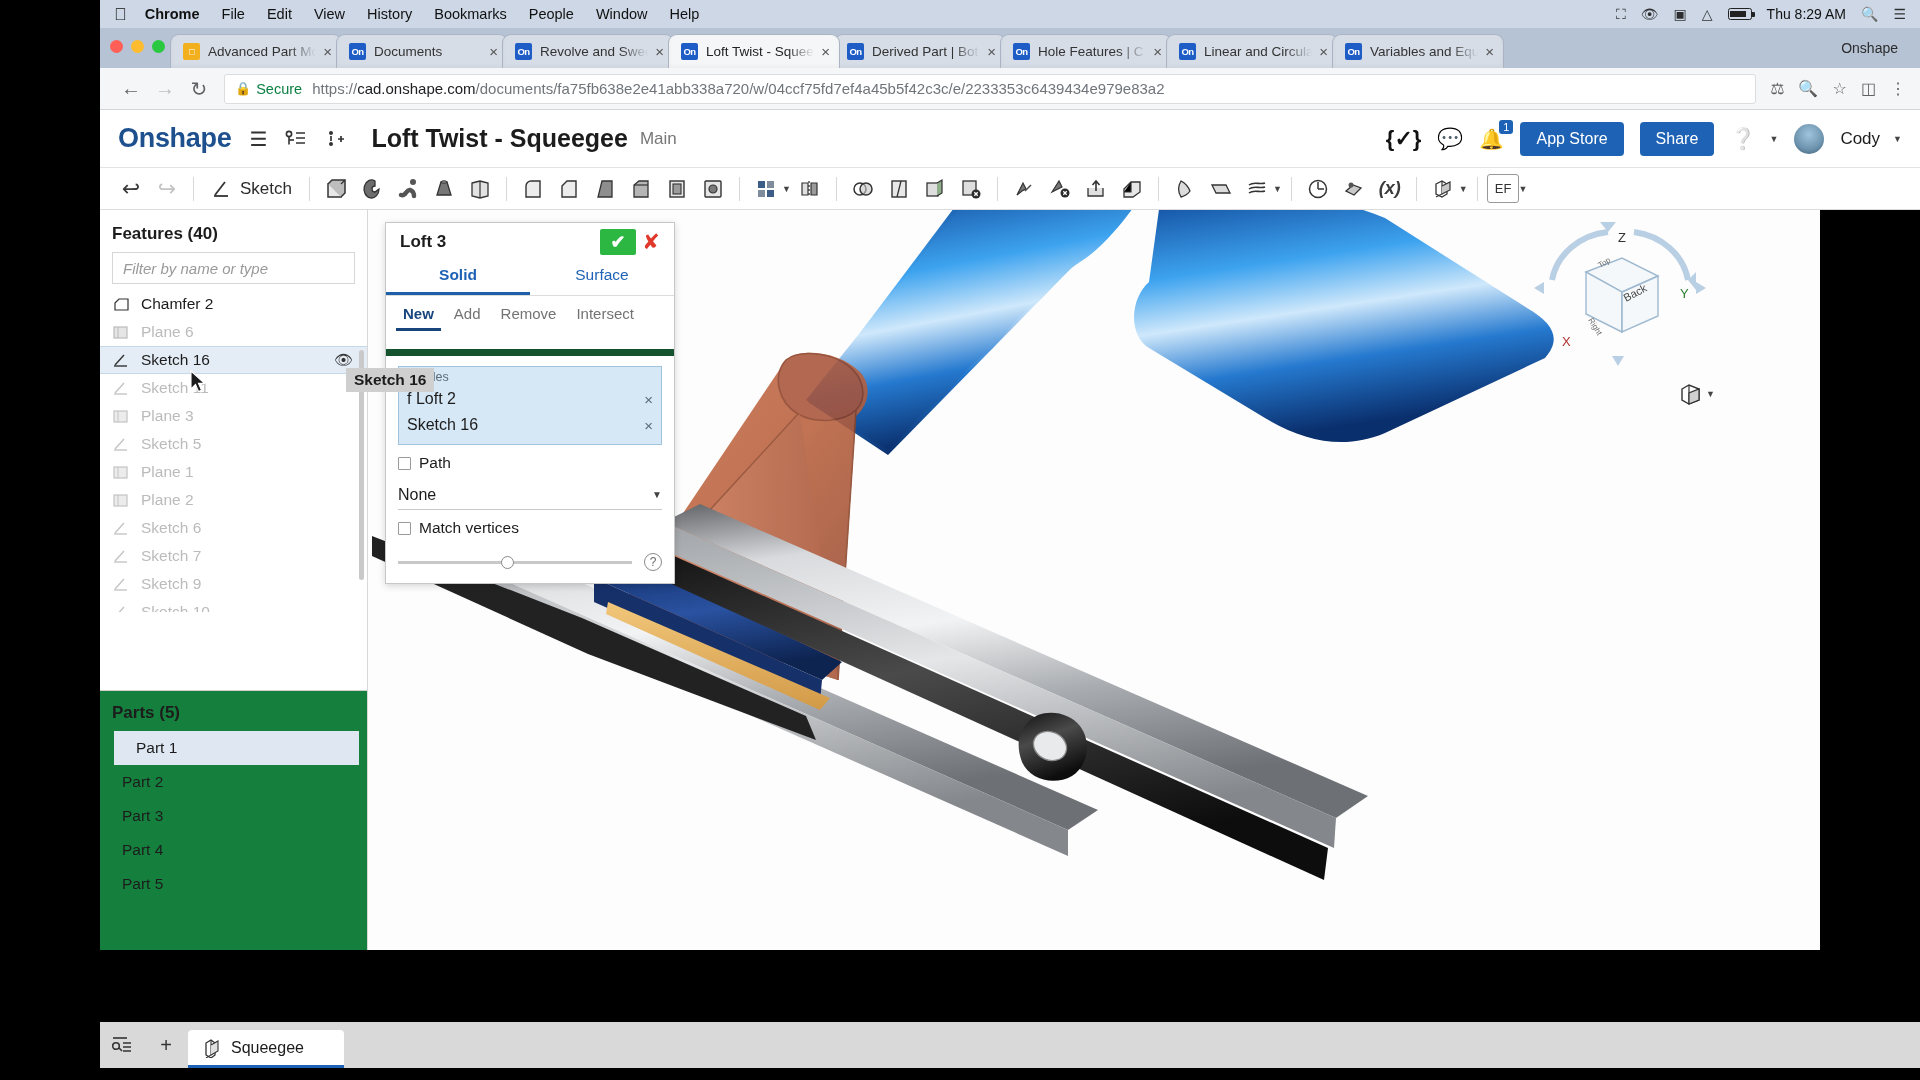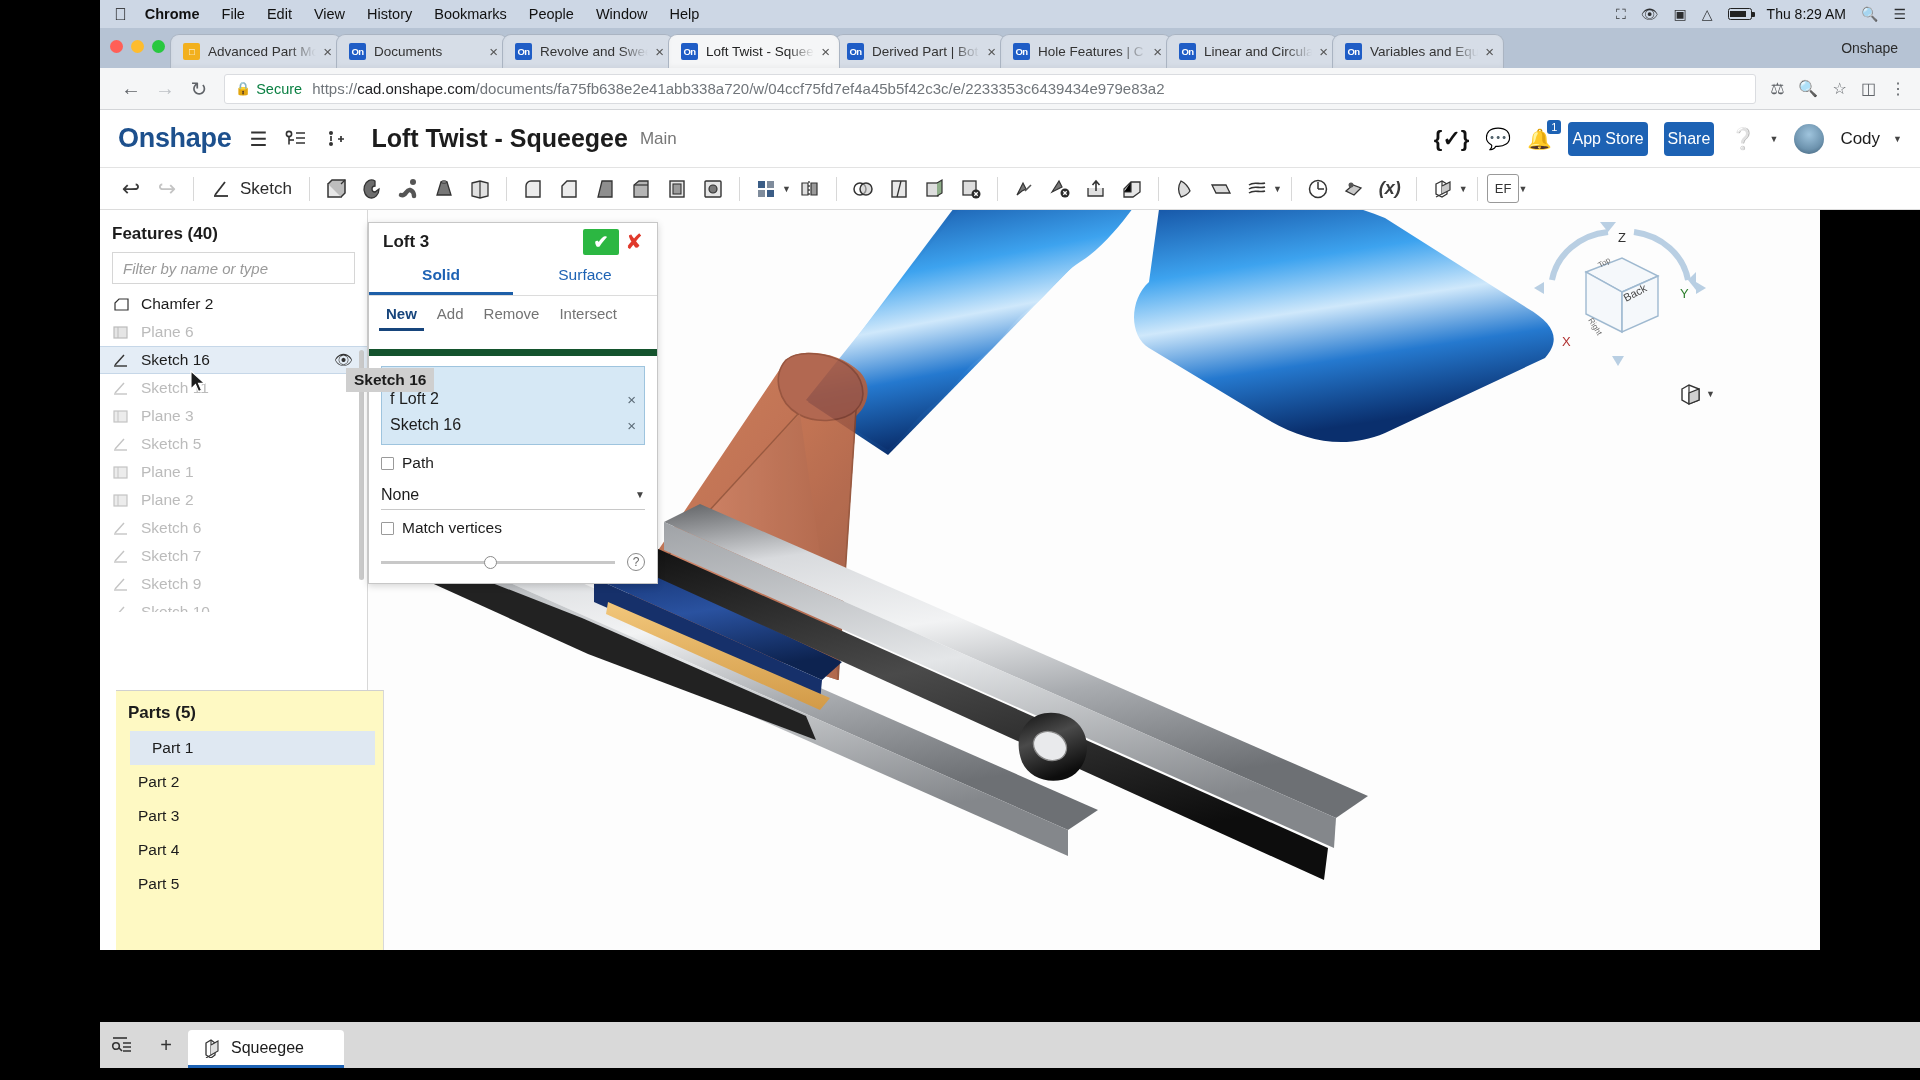--- a/index.html
+++ b/index.html
@@ -83,21 +83,21 @@
   .oshead {
     position:absolute; left:100px; top:110px; width:1820px; height:58px; background:#fff;
     display:flex; align-items:center; padding: 0 18px; border-bottom:1px solid #e3e3e3;
   }
   .logo { font-size: 27px; font-weight: bold; color:#1d508d; letter-spacing:-.3px; }
   .hdr-ic { margin-left: 18px; color:#333; font-size: 20px; display:inline-flex; align-items:center; }
   .doc-title { margin-left: 26px; font-size: 25px; font-weight:bold; color:#1c1c1c; }
   .doc-branch { margin-left: 12px; font-size: 17px; color:#777; }
   .oshead .right { margin-left:auto; display:flex; align-items:center; gap: 16px; }
   .blue-btn {
-    background:#1d62b4; color:#fff; font-size:16px; padding: 8px 4px; border-radius:4px;
+    background:#1d62b4; color:#fff; font-size:16px; padding: 8px 16px; border-radius:4px;
     font-weight: 500;
   }
   .bell { position:relative; font-size:20px; color:#222; }
   .bell .badge {
     position:absolute; top:-7px; right:-9px; background:#1d62b4; color:#fff; font-size:11px;
     border-radius:3px; padding: 1px 4px; line-height:1.1;
   }
   .avatar { width: 30px; height: 30px; border-radius:50%;
     background: radial-gradient(circle at 50% 35%, #9fc4dd 0%, #6d93ae 60%, #3b5a72 100%); }
 
@@ -128,30 +128,30 @@
     height: 28px; display:flex; align-items:center; padding-left: 12px; font-size: 15.5px; color:#bbb;
     position:relative;
   }
   .frow.strong { color:#1c1c1c; }
   .frow.sel { background:#e4edf6; color:#1c1c1c; border-top:1px solid #c6d7e8; border-bottom:1px solid #c6d7e8; }
   .fico { width: 20px; height:16px; margin-right:9px; flex:0 0 20px; display:inline-flex; align-items:center; }
   .eye { position:absolute; right: 14px; font-size: 15px; color:#333; }
   .fscroll { position:absolute; right:3px; top:60px; width:5px; height:230px; background:#c9c9c9; border-radius:3px; }
 
   .partspanel {
-    position:absolute; left:100px; top:690px; width:268px; height:260px; background:#fef9c3;
-    border-top:1px solid #d0d0d0; border-right:1px solid #d8d8d8;margin-left:16px;
+    position:absolute; left:100px; top:690px; width:268px; height:260px; background:#15803d;
+    border-top:1px solid #d0d0d0; border-right:1px solid #d8d8d8;
   }
   .parts-title { font-size: 17px; font-weight:bold; color:#1c1c1c; padding: 12px 0 8px 12px; }
   .prow { height: 34px; display:flex; align-items:center; padding-left: 22px; font-size: 15.5px; color:#1c1c1c; }
   .prow.sel { background:#dfe8f2; margin: 0 8px 0 14px; }
 
   
   .loftdlg {
-    position:absolute; left: 368px; top: 222px; width: 290px;
+    position:absolute; left: 385px; top: 222px; width: 290px;
     background:#fff; border:1px solid #c7c7c7; box-shadow: 0 2px 7px rgba(0,0,0,.16); z-index: 40;
   }
   .dlg-head { height: 37px; display:flex; align-items:center; padding: 0 8px 0 14px; }
   .dlg-title { font-size: 17px; font-weight:bold; color:#1c1c1c; }
   .ok-btn {
     margin-left:auto; width: 36px; height: 26px; background:#2cb742; color:#fff;
     display:flex; align-items:center; justify-content:center; font-size: 18px; font-weight:bold; border-radius:2px;
   }
   .x-btn { width: 30px; height: 26px; color:#e0392b; display:flex; align-items:center; justify-content:center; font-size: 21px; }
   .dlg-tabs { display:flex; border-bottom: 1px solid #dcdcdc; }

